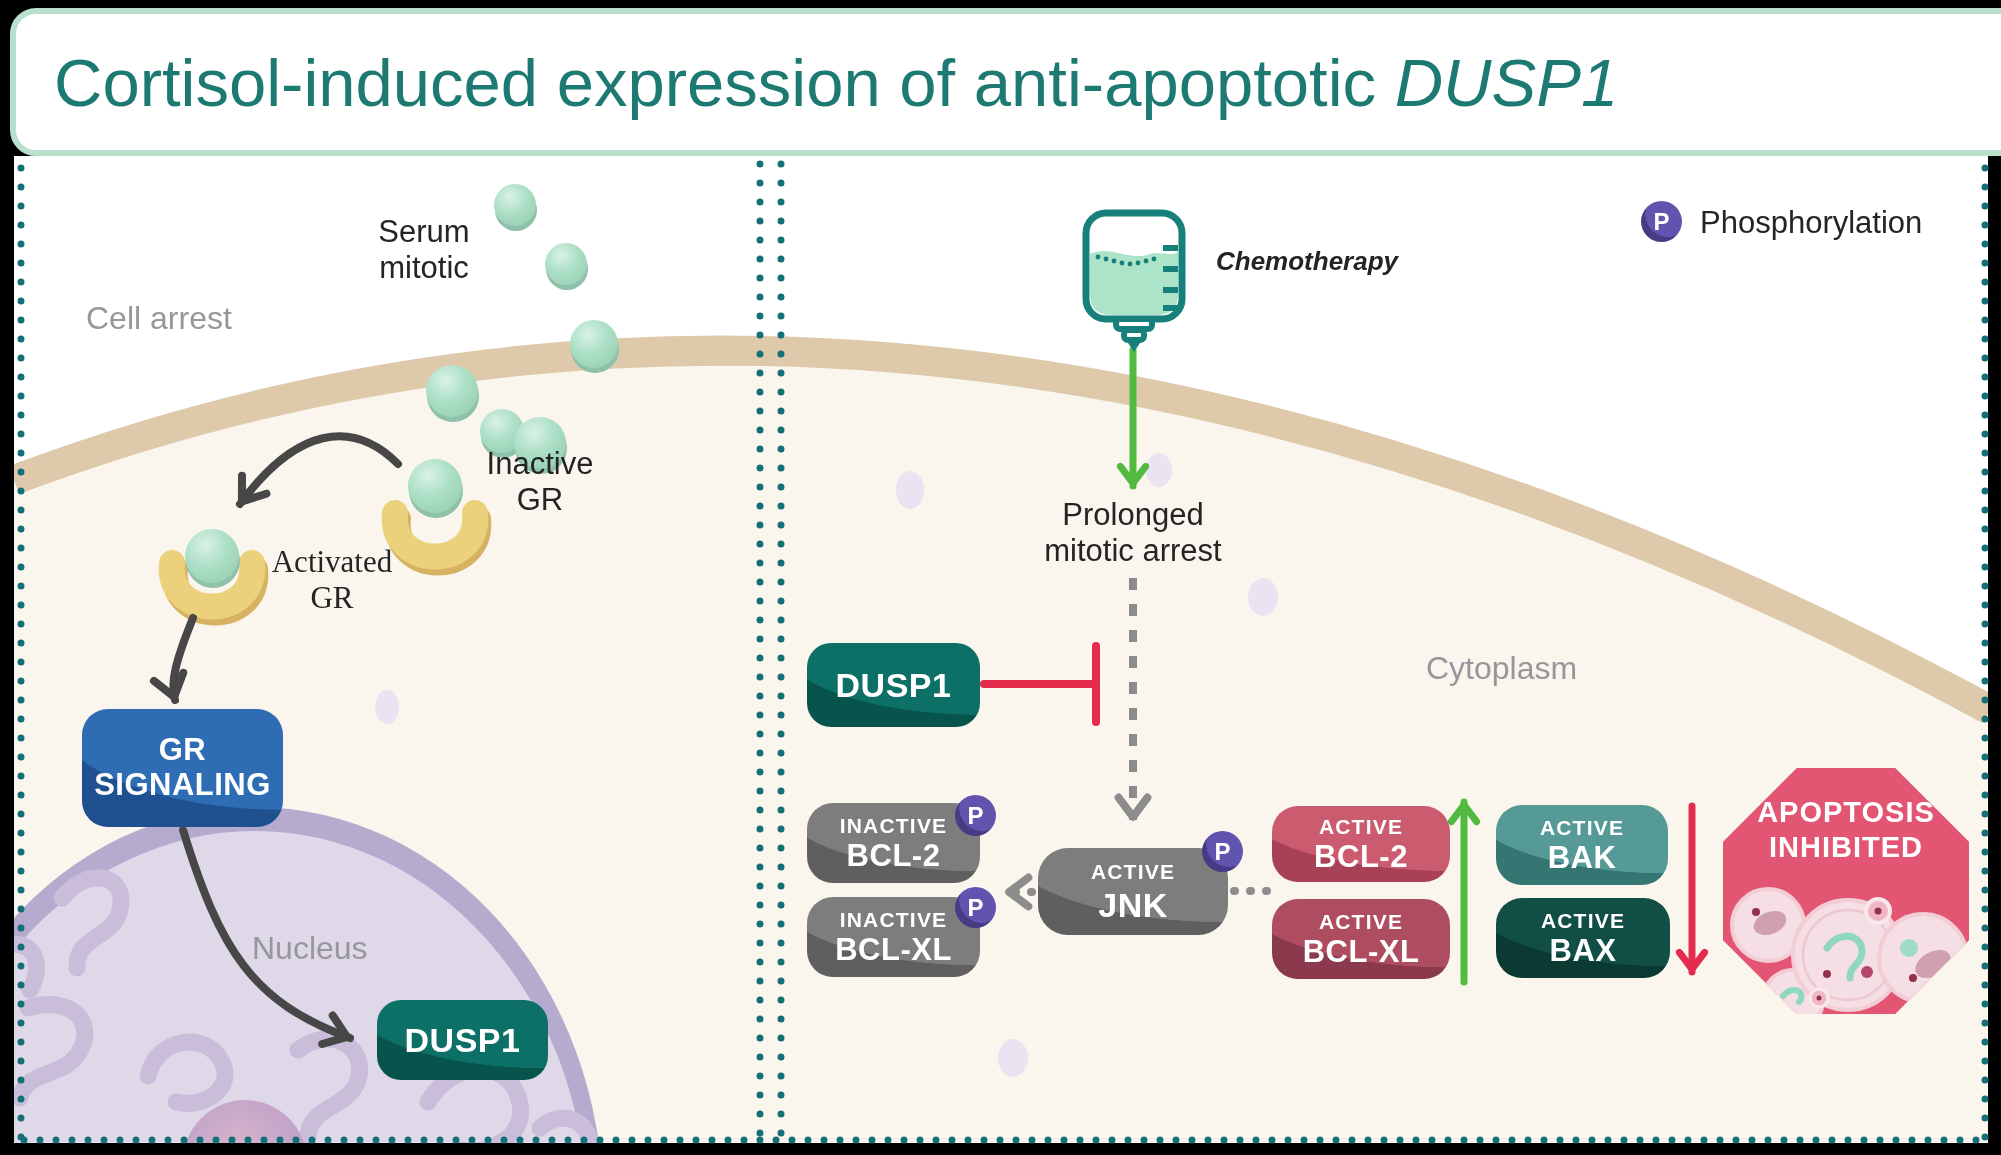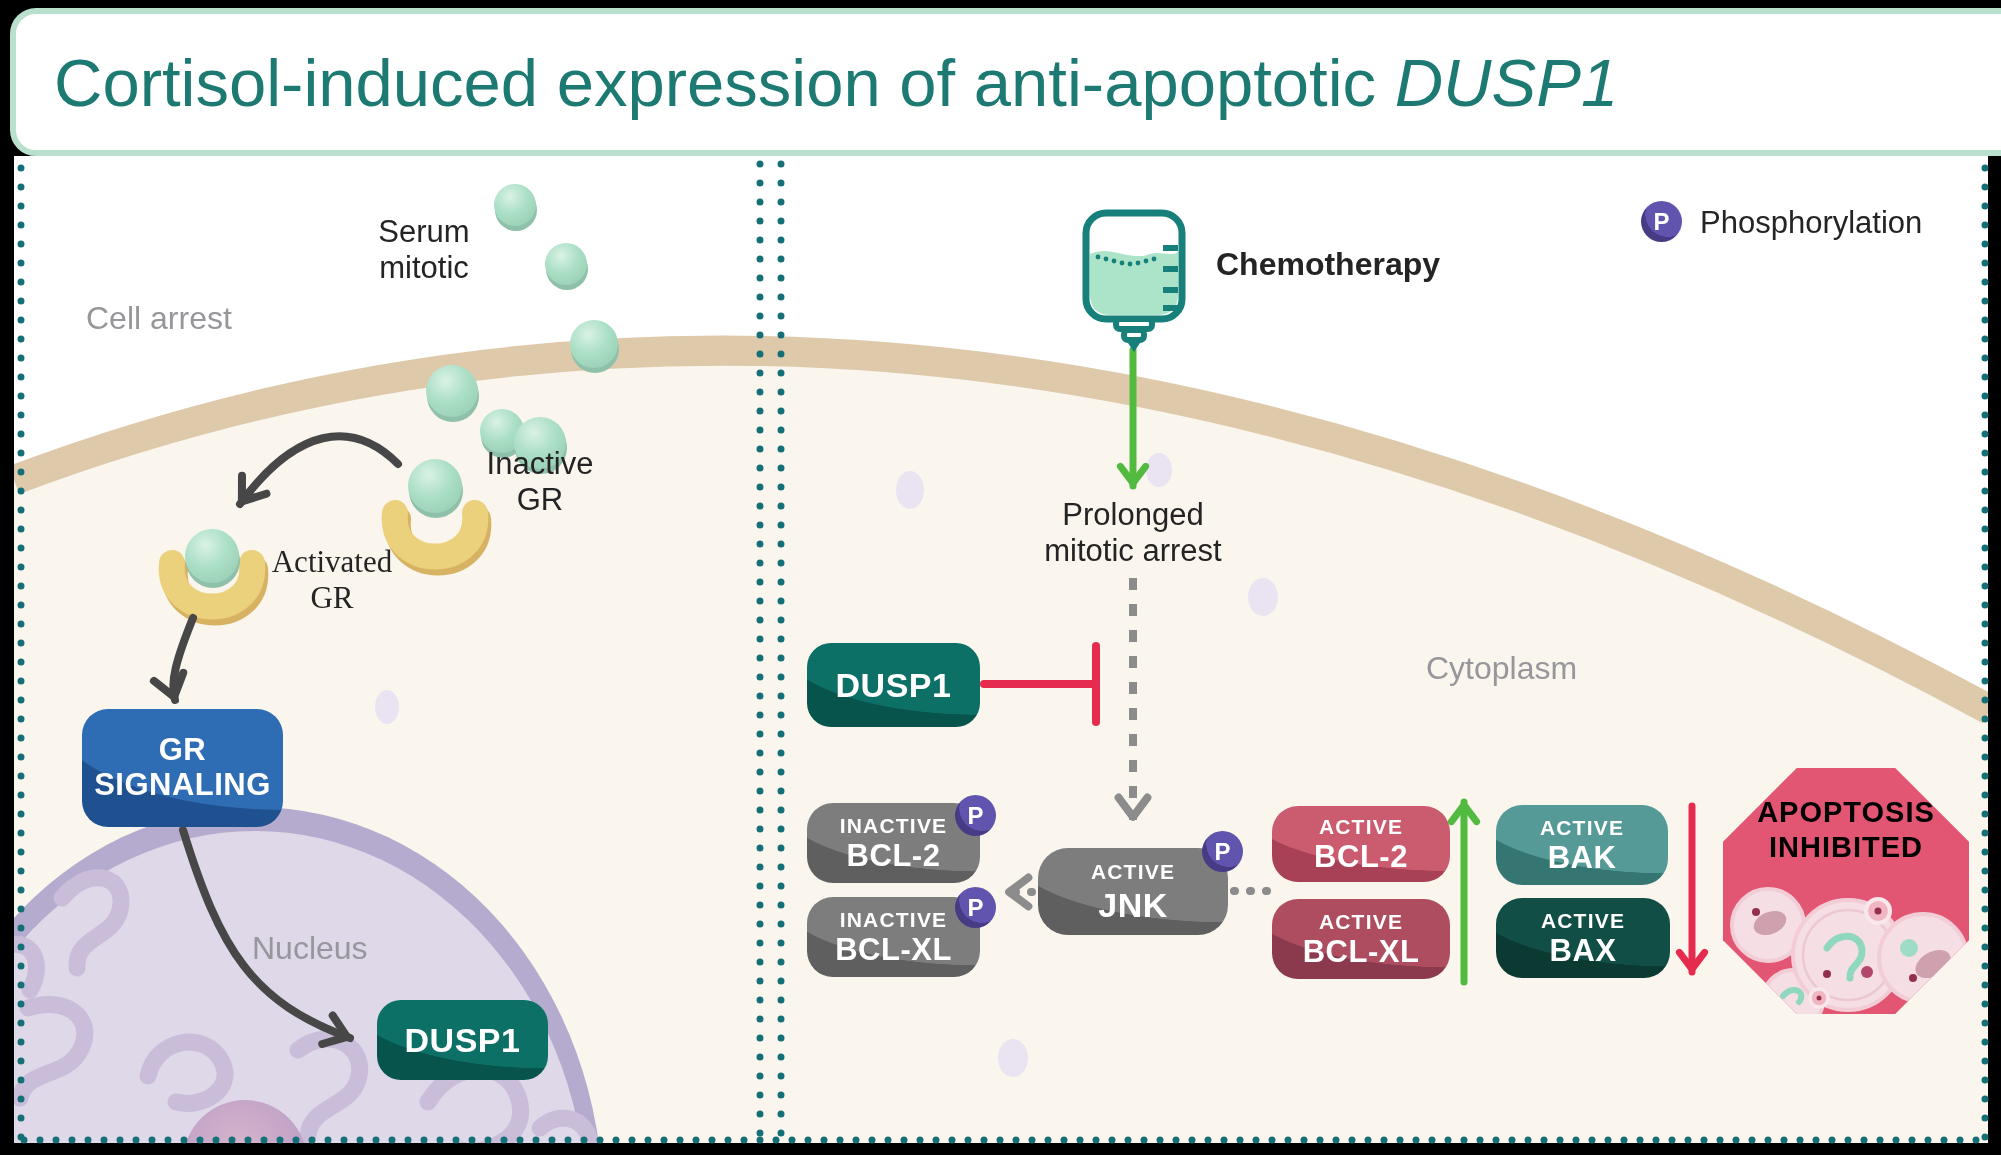--- a/index.html
+++ b/index.html
@@ -12,21 +12,21 @@
   .title-bar{
     position:absolute;left:10px;top:8px;width:1969px;height:136px;
     background:#fff;border:6px solid var(--mint);border-radius:26px;
     display:flex;align-items:center;padding:0 38px;z-index:3;
   }
   .title{font-size:67px;font-weight:500;color:var(--title-teal);letter-spacing:0;white-space:nowrap;}
   .title em{font-style:italic;}
   
   .lbl{position:absolute;font-size:31px;line-height:1.16;color:var(--text-dark);text-align:center;z-index:3;}
   .lbl--gray{color:var(--label-gray);font-size:32px;text-align:left;}
-  .lbl--bold{font-weight:800;font-size:32px;text-align:left;}
+  .lbl--bold{font-weight:800;font-size:26px;text-align:left;font-style:italic;}
   
   .pbox{
     position:absolute;border-radius:26px;color:#fff;z-index:3;
     display:flex;flex-direction:column;align-items:center;justify-content:center;text-align:center;
   }
   .pbox .tag{font-size:21px;font-weight:700;letter-spacing:1.2px;line-height:1.25;}
   .pbox .name{font-size:31px;font-weight:800;letter-spacing:.5px;line-height:1.12;}
   .pbox .name--big{font-size:34px;}
   .fold-blue {background:radial-gradient(ellipse 170% 125% at 100% 0%,var(--blue) 68%,var(--blue-dark) 68.6%);}
   .fold-teal {background:radial-gradient(ellipse 170% 125% at 100% 0%,var(--teal-box) 68%,var(--teal-box-dark) 68.6%);}
@@ -39,21 +39,21 @@
   .p-badge{
     position:absolute;width:41px;height:41px;border-radius:50%;z-index:4;
     background:radial-gradient(circle at 66% 32%,var(--purple) 58%,var(--purple-dark) 59%);
     color:#fff;font-size:24px;font-weight:600;display:flex;align-items:center;justify-content:center;
   }
   
   .octagon{
     position:absolute;left:1723px;top:768px;width:246px;height:246px;z-index:3;
     background:var(--octagon);
     clip-path:polygon(30% 0,70% 0,100% 30%,100% 70%,70% 100%,30% 100%,0 70%,0 30%);
-    color:#000000;text-align:center;
+    color:#ffffff;text-align:center;
   }
   .octagon .oct-text{position:relative;z-index:2;padding-top:27px;font-weight:800;font-size:29px;line-height:1.22;letter-spacing:1px;}
   .octagon svg{position:absolute;left:0;top:0;z-index:1;}
   .ivbag{position:absolute;left:1077px;top:206px;z-index:3;}
   .legend-badge{left:1641px;top:201px;z-index:3;}
 </style>
 </head>
 <body>
 
 <div class="stage">

